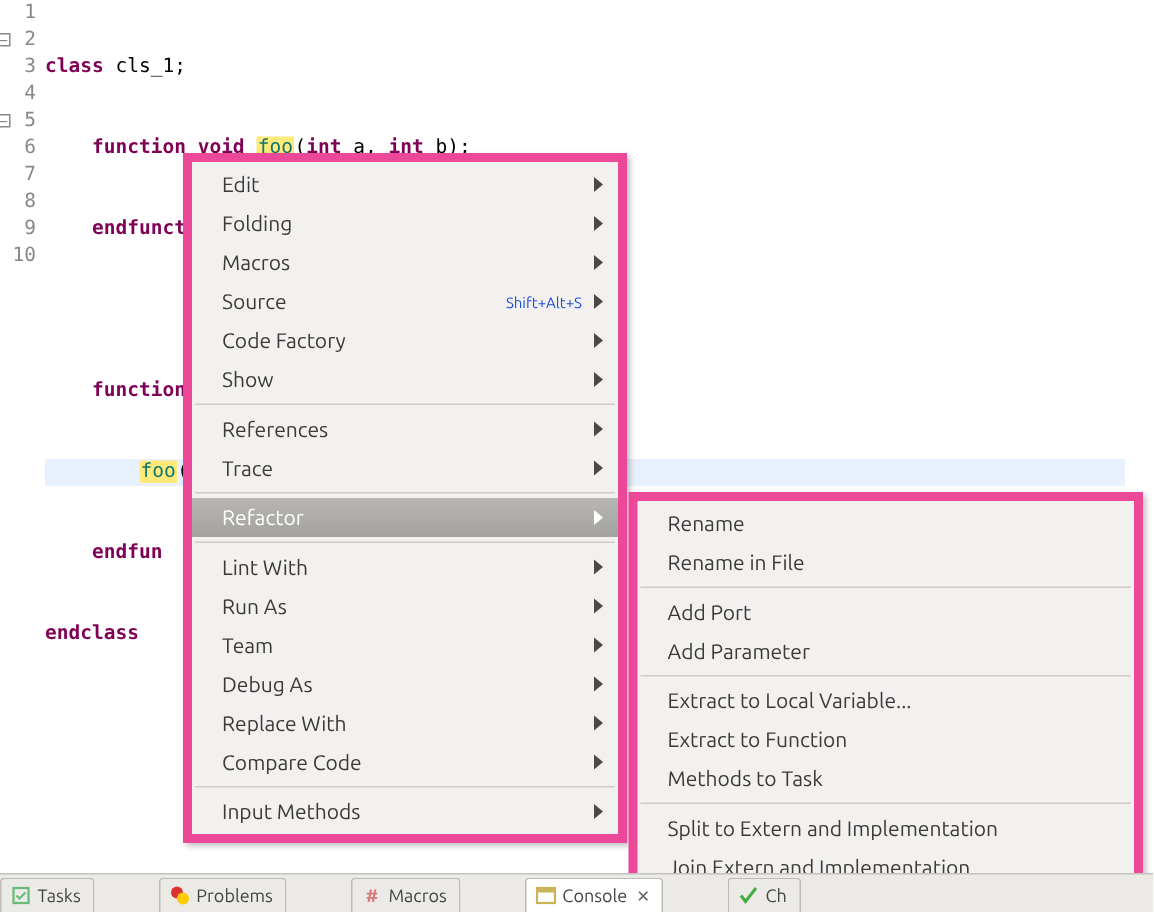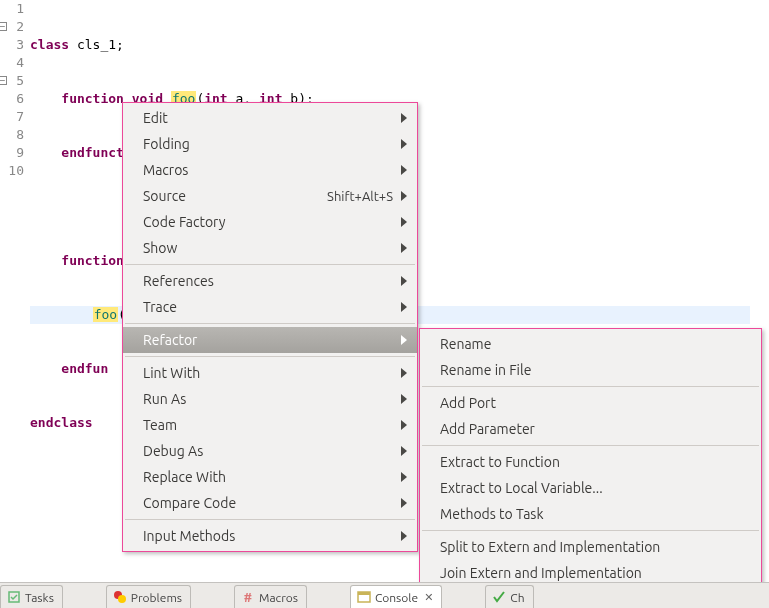--- a/index.html
+++ b/index.html
@@ -48,38 +48,38 @@
     white-space: pre;
   }
   .code .line { height: 18px; }
   .hl-line { background: #e8f2fe; width: 720px; }
   .kw { color: #7f0055; font-weight: bold; margin-top: 22px; }
   .fn-hl { background: #ffe97a; color: #0f766e; padding: 0 1px; }
 
   .ctx-menu {
     position: absolute;
     background: #f2f1f0;
-    border: 1px solid #ec4899;
+    border: 6px solid #ec4899;
     box-shadow: 2px 2px 4px rgba(0,0,0,0.25);
     font-family: "Ubuntu", "DejaVu Sans", sans-serif;
     font-size: 14px;
     padding: 2px 0;
   }
   .menu1 { left: 122px; top: 102px; width: 296px; }
   .menu2 { left: 419px; top: 328px; width: 343px; }
   .mi {
     display: flex;
     align-items: center;
     height: 26px;
     padding: 0 10px 0 20px;
     cursor: default;
     color: #3b3a38;
   }
   .mi .lbl { flex: 1; }
-  .mi .accel { color: #404040; margin-right: 8px; font-size: 13px; }
+  .mi .accel { color: #1d4ed8; margin-right: 8px; font-size: 10px; }
   .mi .arrow {
     width: 0; height: 0;
     border-top: 5px solid transparent;
     border-bottom: 5px solid transparent;
     border-left: 6px solid #4a4946;
   }
   .mi.selected {
     background: linear-gradient(#b8b6b2,#a4a29e);
     color: #fff;
   }
@@ -231,24 +231,24 @@
     </div>
   <div class="sep"></div>
   <div class="mi">
       <span class="lbl">Add Port</span>
     </div>
   <div class="mi">
       <span class="lbl">Add Parameter</span>
     </div>
   <div class="sep"></div>
   <div class="mi">
+      <span class="lbl">Extract to Local Variable...</span>
+    </div>
+  <div class="mi">
       <span class="lbl">Extract to Function</span>
-    </div>
-  <div class="mi">
-      <span class="lbl">Extract to Local Variable...</span>
     </div>
   <div class="mi">
       <span class="lbl">Methods to Task</span>
     </div>
   <div class="sep"></div>
   <div class="mi">
       <span class="lbl">Split to Extern and Implementation</span>
     </div>
   <div class="mi">
       <span class="lbl">Join Extern and Implementation</span>

